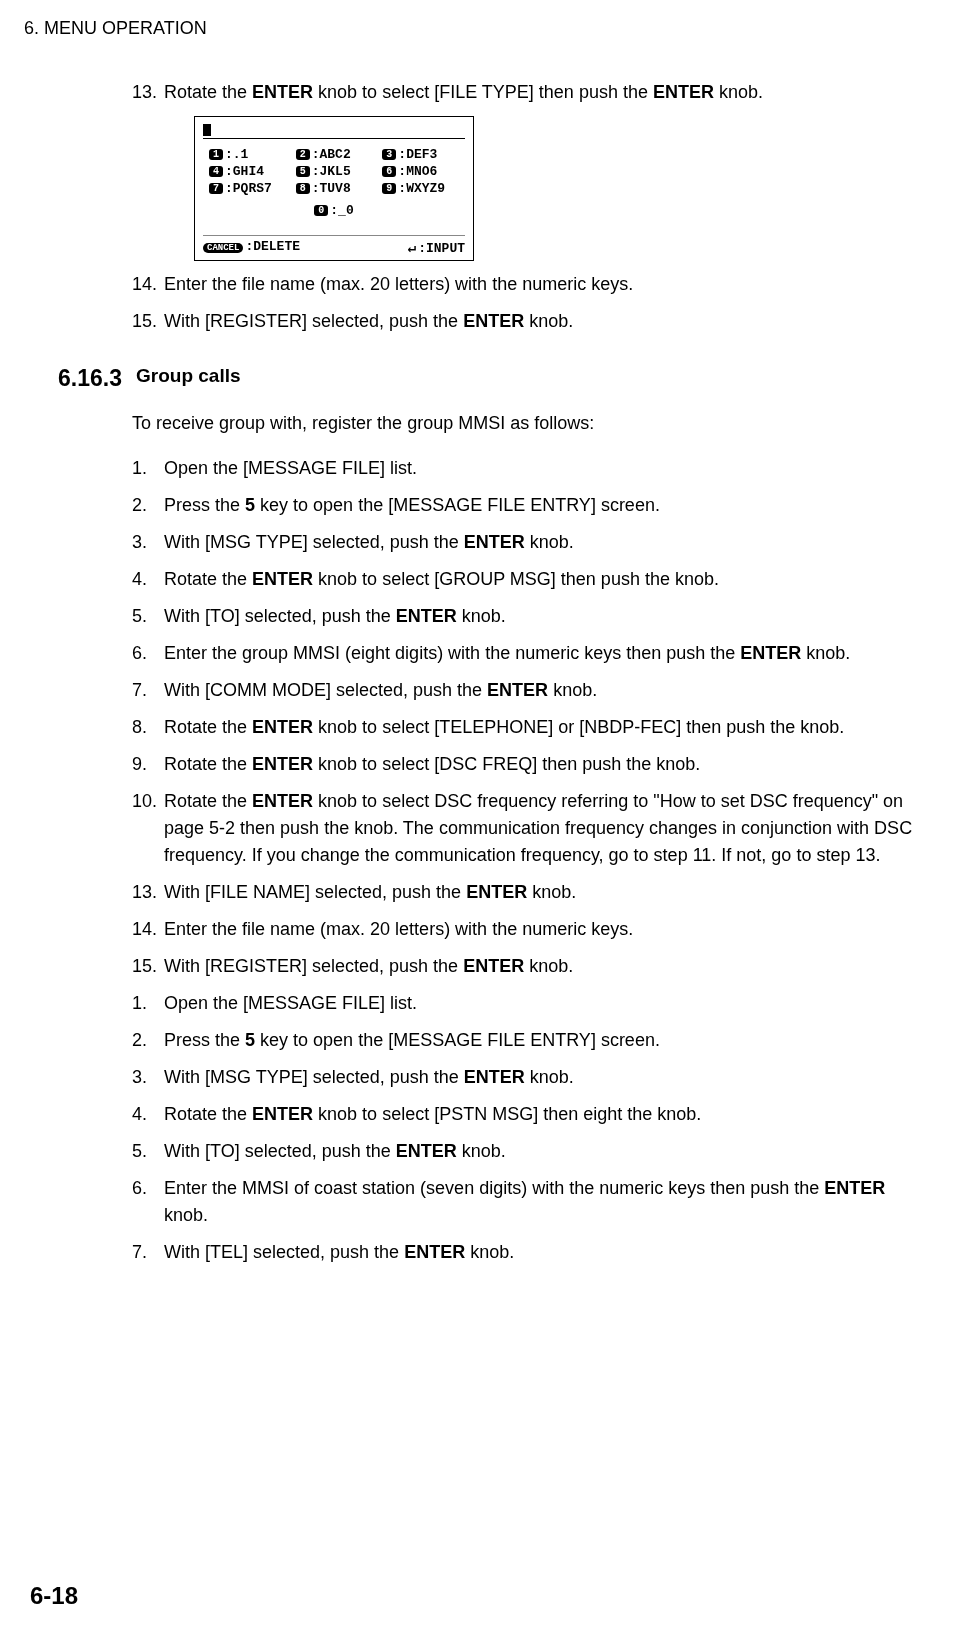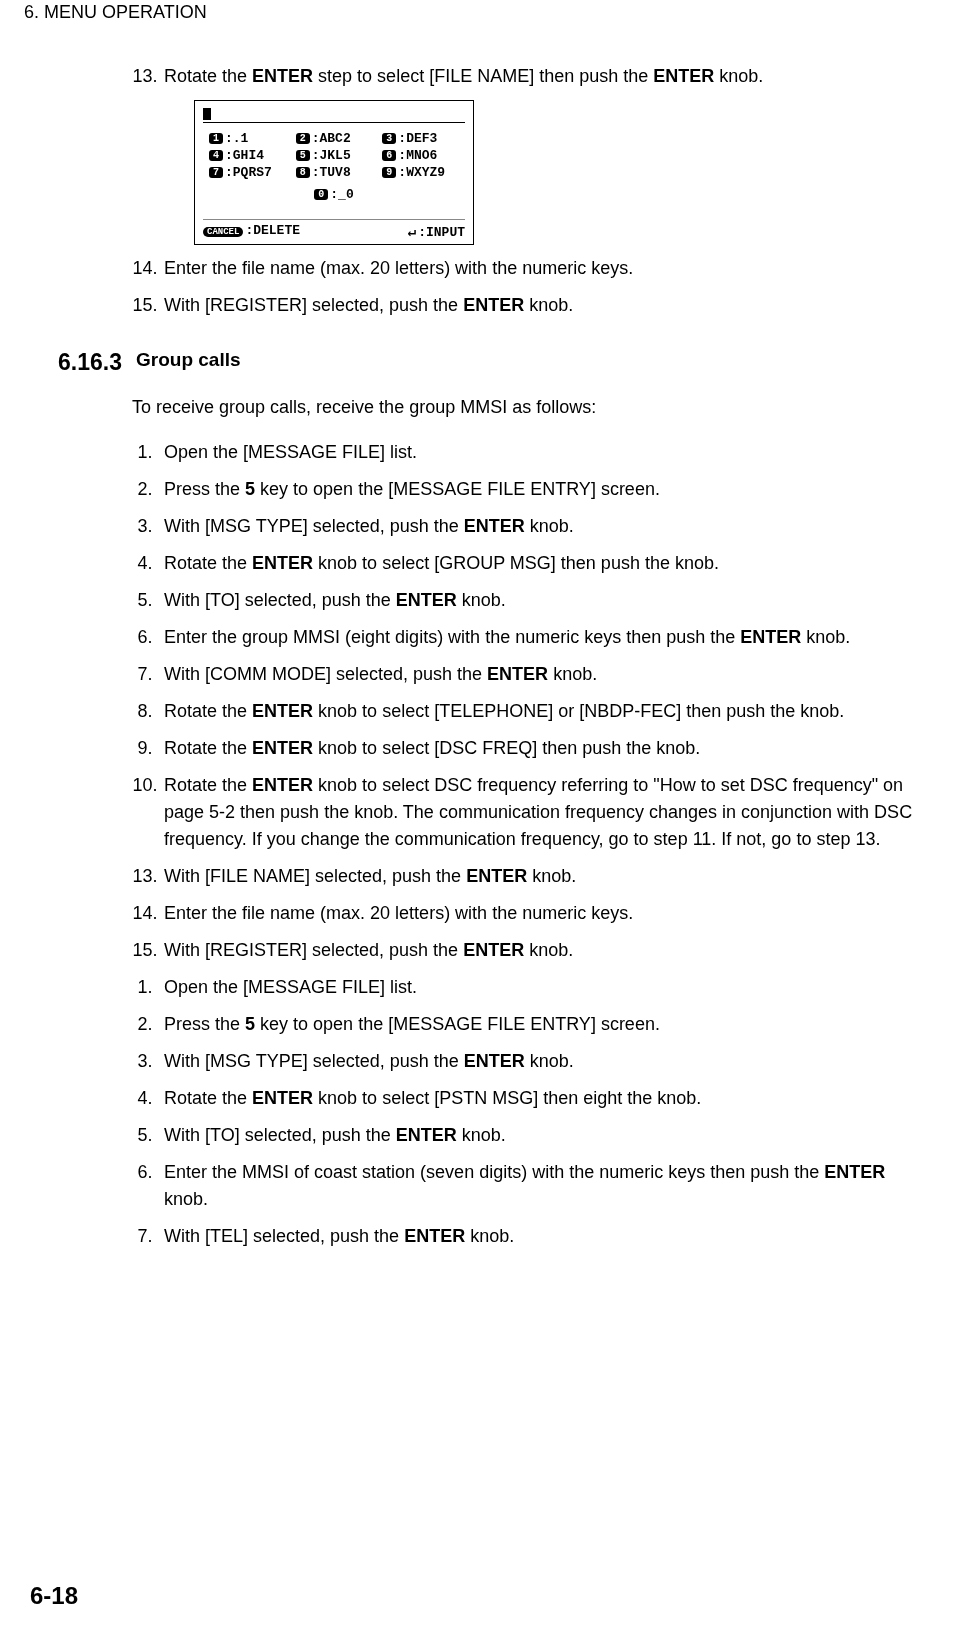--- a/index.html
+++ b/index.html
@@ -1,22 +1,22 @@
 <!DOCTYPE html>
 <html><head>
 <meta charset="utf-8">
 <style>
 * { margin: 0; padding: 0; box-sizing: border-box; }
 body { font-family: Arial, Helvetica, sans-serif; font-size: 18px; color: #000; background: #fff; width: 973px; min-height: 1640px; position: relative; }
-.page { padding: 2px 60px 40px 20px; }
+.page { padding: 18px 60px 40px 20px; }
 .header-line { font-size: 18px; margin-bottom: 40px; margin-left: 4px; }
 .content { margin-left: 112px; }
 .step-list { list-style: none; }
 .step-item { display: flex; margin-bottom: 10px; line-height: 1.5; }
-.step-num { min-width: 32px; text-align: center; padding-right: 6px; }
+.step-num { min-width: 32px; text-align: left; padding-right: 6px; }
 .step-text { flex: 1; }
 .bold { font-weight: bold; }
 .section-row { display: flex; margin-top: 30px; margin-bottom: 18px; }
 .section-num { font-size: 23px; font-weight: bold; min-width: 92px; margin-left: 24px; text-align: center; }
 .section-title { font-size: 19px; font-weight: bold; }
 .section-intro { margin-left: 0; margin-bottom: 18px; line-height: 1.5; }
 .page-num { position: absolute; bottom: 30px; left: 30px; font-size: 24px; font-weight: bold; }
 .device-figure { margin: 6px 0 10px 62px; border: 1.5px solid #000; width: 280px; background: #fff; padding: 6px 8px 4px 8px; font-family: 'Courier New', monospace; font-size: 13px; font-weight: bold; }
 .df-input { border-bottom: 1.5px solid #000; height: 16px; margin-bottom: 8px; position: relative; }
 .df-cursor { width: 8px; height: 12px; background: #000; position: absolute; left: 0; top: 1px; }
@@ -32,21 +32,21 @@
 </head>
 <body>
 
 <div class="page">
   <div class="header-line">6.  MENU OPERATION</div>
 
   <div class="content">
     <ol class="step-list">
       <li class="step-item">
         <span class="step-num">13.</span>
-        <span class="step-text"><span>Rotate the </span><span class="bold">ENTER</span><span> step to select [FILE NAME] then push the </span><span class="bold">ENTER</span><span> knob.</span></span>
+        <span class="step-text"><span>Rotate the </span><span class="bold">ENTER</span><span> knob to select [FILE TYPE] then push the </span><span class="bold">ENTER</span><span> knob.</span></span>
       </li>
     </ol>
 
     <div class="device-figure">
       <div class="df-input">
           <div class="df-cursor"></div>
         </div>
       <div class="df-keys">
         <div class="df-key">
             <span class="df-badge">1</span>
@@ -107,21 +107,21 @@
         <span class="step-text"><span>With [REGISTER] selected, push the </span><span class="bold">ENTER</span><span> knob.</span></span>
       </li>
     </ol>
   </div>
 
   <div class="section-row">
     <div class="section-num">6.16.3</div>
     <div class="section-title">Group calls</div>
   </div>
   <div class="content">
-    <p class="section-intro">To receive group calls, receive the group MMSI as follows:</p>
+    <p class="section-intro">To receive group with, register the group MMSI as follows:</p>
     <ol class="step-list">
       <li class="step-item">
           <span class="step-num">1.</span>
           <span class="step-text">Open the [MESSAGE FILE] list.</span>
         </li>
       <li class="step-item">
           <span class="step-num">2.</span>
           <span class="step-text"><span>Press the </span><span class="bold">5</span><span> key to open the [MESSAGE FILE ENTRY] screen.</span></span>
         </li>
       <li class="step-item">

